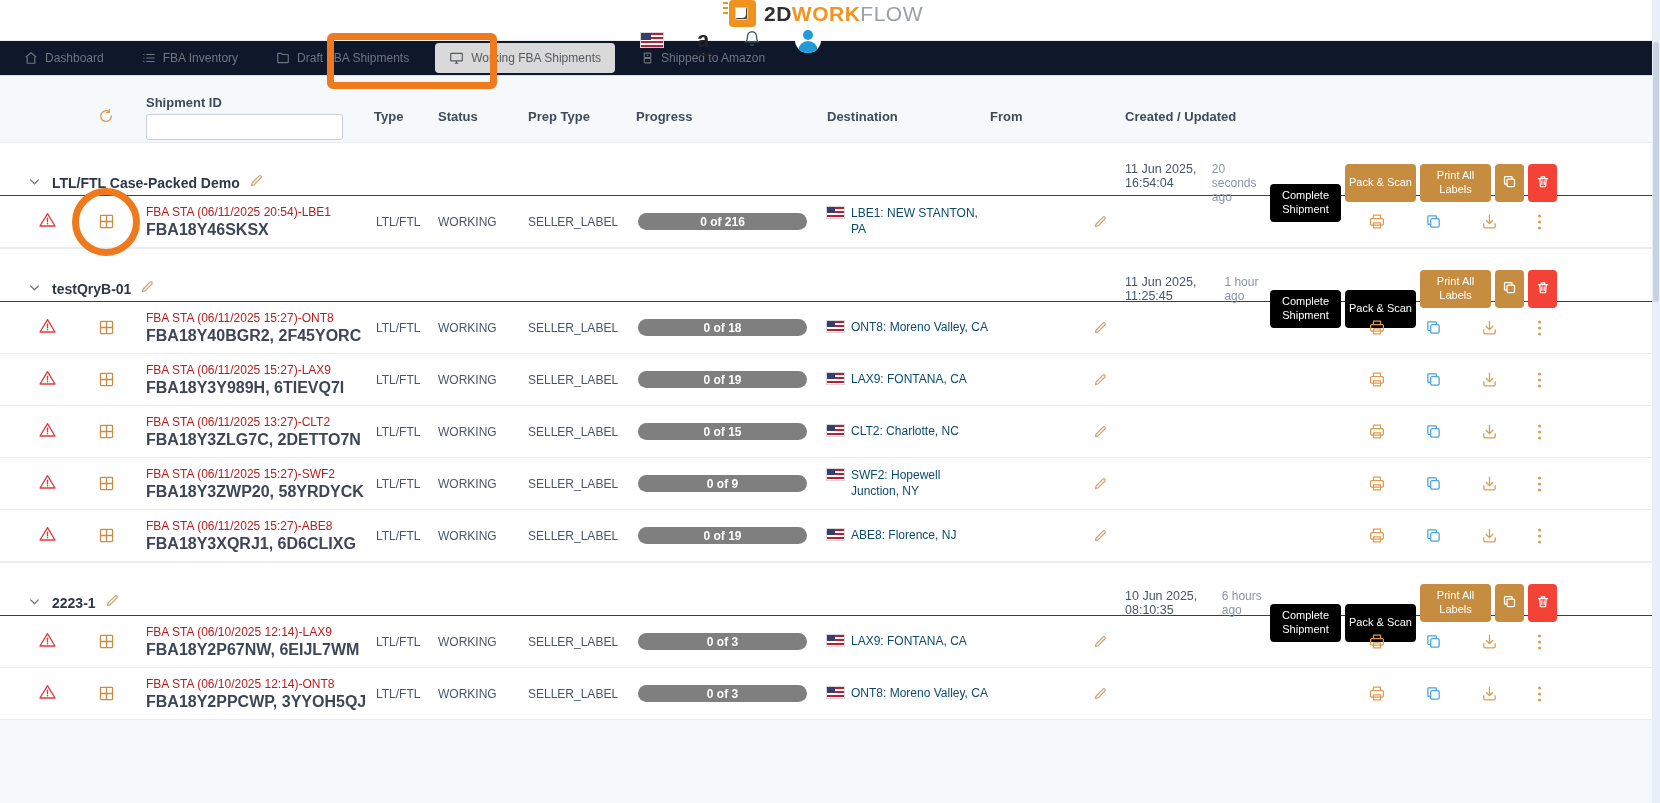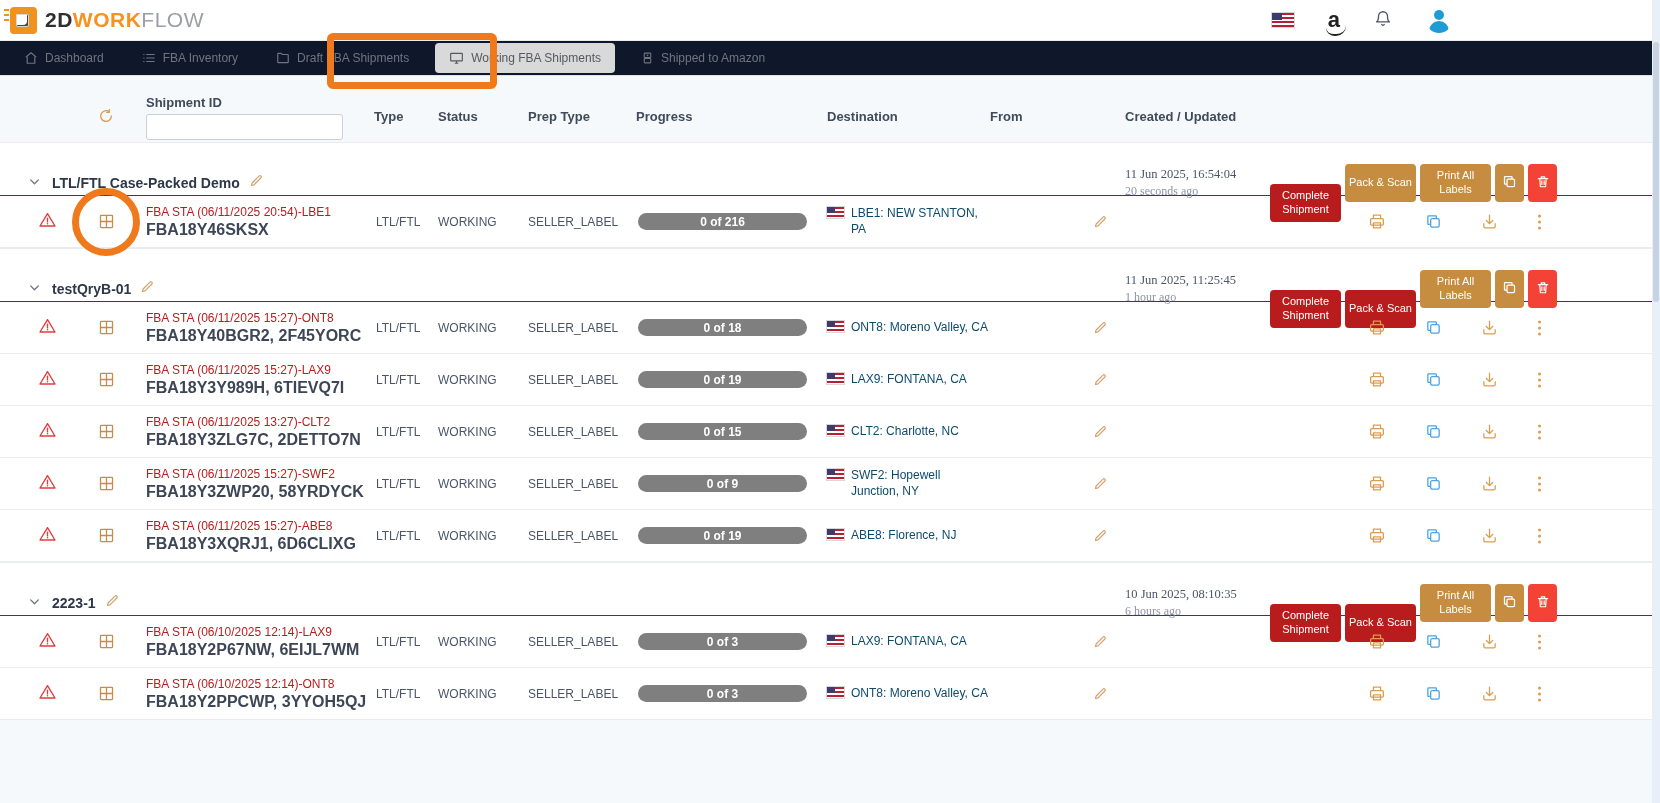--- a/index.html
+++ b/index.html
@@ -1,21 +1,21 @@
 <!DOCTYPE html>
 <html><head>
 <meta charset="utf-8">
 <style>
   * { margin:0; padding:0; box-sizing:border-box; }
   html,body { width:1660px; height:803px; overflow:hidden; background:#fff;
     font-family:"Liberation Sans","DejaVu Sans",sans-serif; }
 
   
   .topbar { height:40px; background:#fff; display:flex; align-items:center;
-    justify-content:space-between; padding:0 18px 0 10px; position:relative; z-index:2; }
+    justify-content:space-between; padding:0 18px 0 10px; position:relative; z-index:2;flex-direction:column; }
   .brand { display:flex; align-items:center; gap:8px; }
   .logo-box { width:27px; height:27px; background:#f0921e; border-radius:4px; position:relative; }
   .logo-box::after { content:""; position:absolute; left:6px; top:7px; width:13px; height:13px;
     background:#fff; border-radius:2px;
     box-shadow:inset 0 0 0 1px #d8d8d8, inset -4px -4px 0 -2px #444; }
   .logo-speed { position:absolute; left:-6px; top:2px; width:5px; height:2px; background:#f0921e;
     box-shadow:0 5px 0 #f0921e, 0 10px 0 #f0921e; }
   .brand-text { font-size:21px; letter-spacing:.5px; }
   .brand-2d { color:#2f2f2f; font-weight:bold; }
   .brand-work { color:#f6921e; font-weight:bold; }
@@ -53,27 +53,27 @@
     font-size:12px; padding:0 6px; color:#333; }
   .sync-cell { display:flex; justify-content:center; }
   .head-pad { padding-left:6px; }
   .dest-head { padding-left:12px; }
 
   
   .group-row { height:54px; background:#fff; border-top:1px solid #e9edf2; border-bottom:1px solid #701a75;
     display:grid; grid-template-columns:28px 24px 1073px 145px 1fr; align-items:center; }
   .group-title { display:flex; align-items:center; gap:9px; }
   .group-name { font-size:14px; font-weight:bold; color:#2d3748; }
-  .created-cell { display:flex; flex-direction:column; gap:2px;font-family:Liberation Serif, serif; }
+  .created-cell { display:flex; gap:2px; }
   .created-l1 { font-size:12.5px; color:#4a5568; }
   .created-l2 { font-size:12px; color:#8a94a6; }
   .group-actions { display:flex; align-items:center; justify-content:flex-end; gap:4px; padding-right:107px; height:100%; }
   .action-btn { width:71px; height:38px; border:none; border-radius:4px; color:#fff; font-size:11px; line-height:1.25;
     font-family:inherit; cursor:pointer; padding:2px; }
-  .btn-light { background:#b91c1c;margin-top:41px; }
+  .btn-light { background:#000000;margin-top:41px; }
   .btn-dark  { background:#c68c3f; }
   .sq-btn { width:29px; height:38px; border:none; border-radius:4px; display:flex; align-items:center; justify-content:center; cursor:pointer; }
   .sq-copy { background:#c68c3f; }
   .sq-del  { background:#f44336; }
 
   
   .data-row { height:52px; background:#fff; border-bottom:1px solid #e9edf2; }
   .cell-center { display:flex; justify-content:center; align-items:center; }
   .grid-cell { position:relative; }
   .grid-cell.circled::after { content:""; position:absolute; left:50%; top:50%; width:54px; height:54px;

